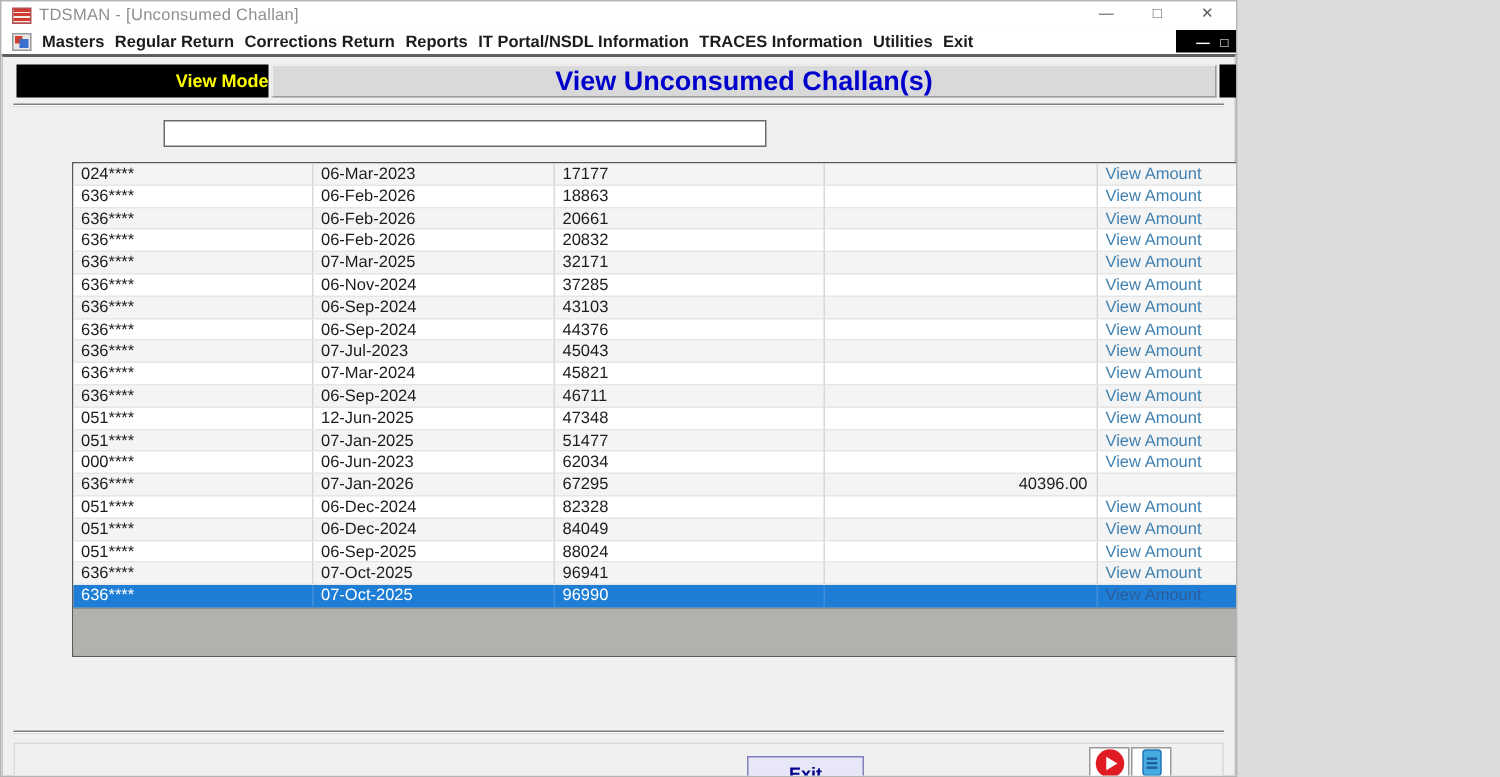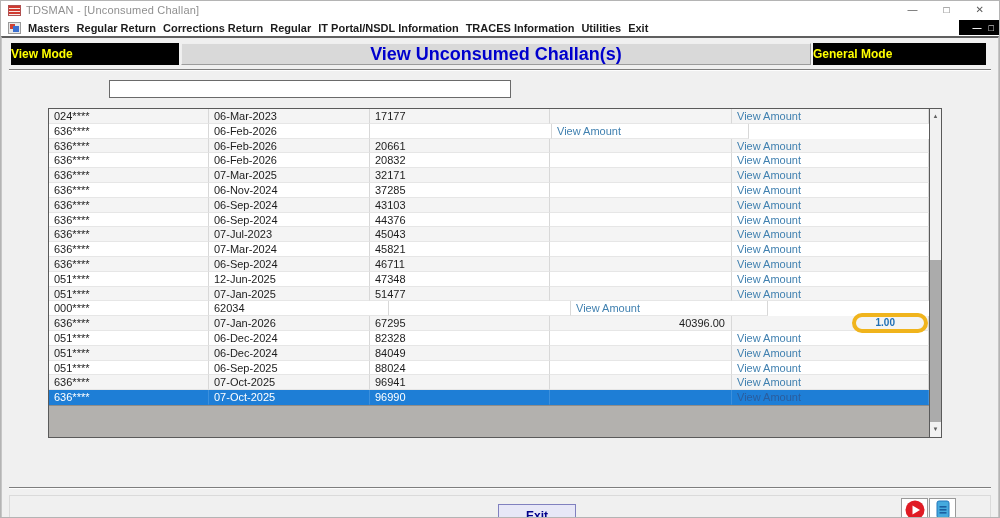--- a/index.html
+++ b/index.html
@@ -1,17 +1,17 @@
 <!DOCTYPE html>
 <html><head>
 <meta charset="utf-8">
 <style>
   * { margin:0; padding:0; box-sizing:border-box; }
   body { background:#dcdcdc; font-family:"Liberation Sans", sans-serif; }
-  .screen { position:relative; width:1000px; height:518px; background:#f0f0f0; overflow:hidden; border:1px solid #b4b4b4; }
+  .screen { position:relative; width:825px; height:518px; background:#f0f0f0; overflow:hidden; border:1px solid #b4b4b4; }
 
   
   .titlebar { position:absolute; top:0; left:0; right:0; height:18px; background:#ffffff; display:flex; align-items:center; padding:0 7px; }
   .app-icon { width:13px; height:11px; margin-right:5px; border:1px solid #b05050;
     background:repeating-linear-gradient(180deg,#d03a30 0 2px,#f7e9e6 2px 3px); }
   .title-text { font-size:11px; color:#8f8f8f; letter-spacing:.2px; }
   .win-controls { margin-left:auto; display:flex; gap:26px; padding-right:8px; color:#5a5a5a; font-size:10px; }
   .win-controls span { cursor:default; line-height:16px; }
 
   
@@ -19,21 +19,21 @@
   .mdi-icon { width:13px; height:12px; position:relative; background:#e8e8e8; border:1px solid #9a9a9a; }
   .mdi-icon::before { content:""; position:absolute; left:1px; top:1px; width:5px; height:5px; background:#d04030; }
   .mdi-icon::after { content:""; position:absolute; right:1px; bottom:1px; width:6px; height:6px; background:#3a6fd0; }
   .menu-item { cursor:default; white-space:nowrap; }
   .mdi-strip { position:absolute; right:0; top:1px; width:40px; height:15px; background:#000; color:#fff; display:flex; align-items:center; justify-content:flex-end; gap:7px; padding:0 5px; font-size:9px; }
 
   
   .content { position:absolute; top:35px; left:0; right:0; bottom:0; background:#f0f0f0; border-top:2px solid #5f5f5f; border-left:1px solid #c6c6c6; border-right:1px solid #c6c6c6; }
 
   .mode-row { position:absolute; top:42px; left:10px; width:975px; height:22px; }
-  .mode-btn { position:absolute; top:0; height:22px; background:#000; color:#ffff00; font-weight:bold; font-size:12px; text-align:left; line-height:22px; cursor:default; }
+  .mode-btn { position:absolute; top:0; height:22px; background:#000; color:#ffff00; font-weight:bold; font-size:12px; text-align:right; line-height:22px; cursor:default; }
   .mode-left { left:0; width:168px; }
   .mode-right { left:802px; width:173px; }
   .mode-center { position:absolute; left:170px; width:630px; height:22px; background:#d9d9d9; border:1px solid #9c9c9c; border-top-color:#efefef; border-left-color:#efefef; text-align:center; color:#0000cd; font-weight:bold; font-size:18px; line-height:20px; }
 
   .divider { position:absolute; left:8px; right:8px; height:2px; background:#7e7e7e; border-bottom:1px solid #fdfdfd; }
   .divider-top { top:68px; }
   .divider-bottom { top:486px; }
 
   .search-label { position:absolute; left:55px; top:81px; font-size:12px; font-weight:bold; color:#111;margin-top:31px; }
   .search-input { position:absolute; left:108px; top:79px; width:402px; height:18px; border:1px solid #6a6a6a; background:#fff; font-size:11px; padding:0 4px; font-family:"Liberation Sans", sans-serif; outline:none; }
@@ -85,21 +85,21 @@
       <span>□</span>
       <span>✕</span>
     </div>
   </div>
 
   <div class="menubar">
     <div class="mdi-icon"></div>
     <span class="menu-item">Masters</span>
     <span class="menu-item">Regular Return</span>
     <span class="menu-item">Corrections Return</span>
-    <span class="menu-item">Regular</span>
+    <span class="menu-item">Reports</span>
     <span class="menu-item">IT Portal/NSDL Information</span>
     <span class="menu-item">TRACES Information</span>
     <span class="menu-item">Utilities</span>
     <span class="menu-item">Exit</span>
     <div class="mdi-strip">
       <span>—</span>
       <span>□</span>
     </div>
   </div>
 
@@ -122,20 +122,21 @@
           <div class="trow">
             <div class="td c0">024****</div>
             <div class="td c1">06-Mar-2023</div>
             <div class="td c2">17177</div>
             <div class="td c3 num"></div>
             <div class="td c4"><span class="link">View Amount</span></div>
           </div>
           <div class="trow">
             <div class="td c0">636****</div>
             <div class="td c1">06-Feb-2026</div>
+            <div class="td c2">18863</div>
             <div class="td c3 num"></div>
             <div class="td c4"><span class="link">View Amount</span></div>
           </div>
           <div class="trow">
             <div class="td c0">636****</div>
             <div class="td c1">06-Feb-2026</div>
             <div class="td c2">20661</div>
             <div class="td c3 num"></div>
             <div class="td c4"><span class="link">View Amount</span></div>
           </div>
@@ -204,20 +205,21 @@
           </div>
           <div class="trow">
             <div class="td c0">051****</div>
             <div class="td c1">07-Jan-2025</div>
             <div class="td c2">51477</div>
             <div class="td c3 num"></div>
             <div class="td c4"><span class="link">View Amount</span></div>
           </div>
           <div class="trow">
             <div class="td c0">000****</div>
+            <div class="td c1">06-Jun-2023</div>
             <div class="td c2">62034</div>
             <div class="td c3 num"></div>
             <div class="td c4"><span class="link">View Amount</span></div>
           </div>
           <div class="trow">
             <div class="td c0">636****</div>
             <div class="td c1">07-Jan-2026</div>
             <div class="td c2">67295</div>
             <div class="td c3 num">40396.00</div>
             <div class="td c4">

